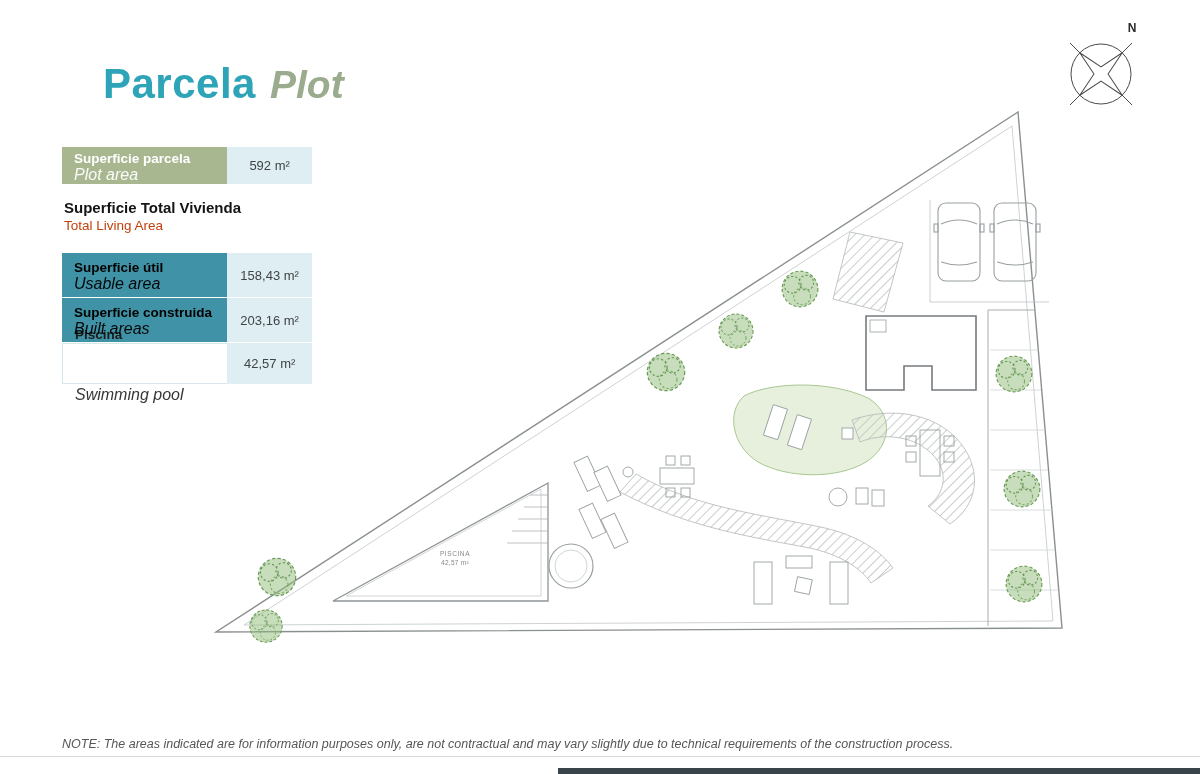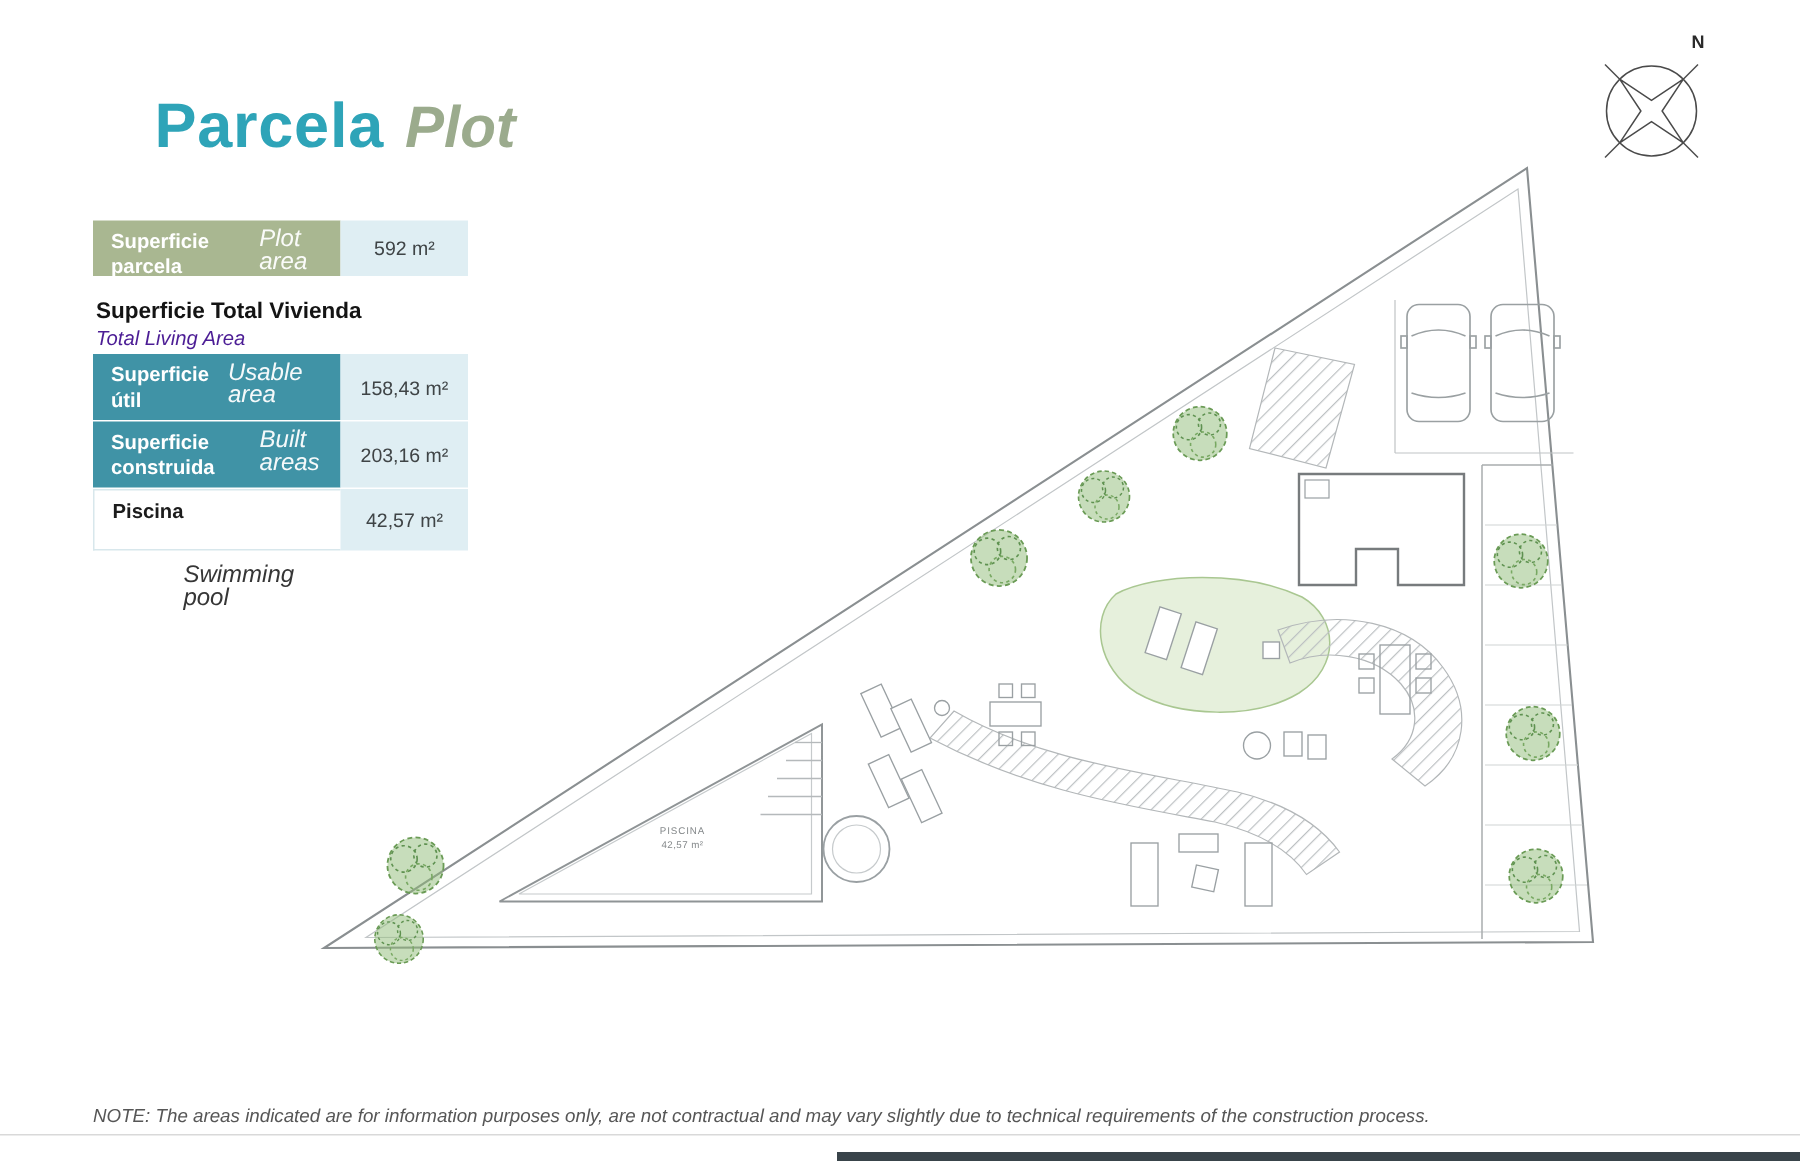--- a/index.html
+++ b/index.html
@@ -7,35 +7,35 @@
         font-family:"Liberation Sans", sans-serif;}
 
   
   .title{position:absolute;left:62px;top:60px;white-space:nowrap;}
   .title .es{font-size:42px;font-weight:700;color:#2ea4b8;letter-spacing:.5px;margin-left:41px;}
   .title .en{font-size:39px;font-weight:700;font-style:italic;color:#9bab8d;margin-left:14px;}
 
   
   .areas{position:absolute;left:62px;top:147px;width:250px;}
   .row{display:flex;width:250px;}
-  .cell-label{width:173px;box-sizing:border-box;padding:5px 0 5px 12px;display:flex;flex-direction:row;justify-content:center;}
+  .cell-label{width:173px;box-sizing:border-box;padding:5px 0 5px 12px;display:flex;flex-direction:column;justify-content:center;}
   .cell-value{width:89px;box-sizing:border-box;background:#dfeef3;display:flex;align-items:center;justify-content:center;
               font-size:13px;color:#3f4446;}
   .l1{font-size:13.5px;font-weight:700;line-height:17px;}
   .l2{font-size:16px;font-style:italic;font-weight:400;line-height:15px;opacity:.95;}
   .row-green{height:37px;}
   .row-green .cell-label{background:#a9b791;color:#ffffff;}
   .row-teal{height:44px;border-bottom:1px solid #ffffff;}
-  .row-teal .cell-label{background:#4093a6;color:#ffffff;}
+  .row-teal .cell-label{background:#4093a6;color:#000000;}
   .row-white{height:41px;}
   .row-white .cell-label{background:#ffffff;color:#1c1c1c;border:1px solid #d8e7ec;border-right:none;}
   .row-white .l2{color:#2c2c2c;margin-top:44px;}
-  .total-heading{margin:15px 0 2px 2px;}
+  .total-heading{margin:15px 0 19px 2px;}
   .total-heading .h1{font-size:15px;font-weight:800;color:#141414;line-height:18px;}
-  .total-heading .h2{font-size:13.5px;font-style:italic;color:#4c1d95;line-height:17px;}
+  .total-heading .h2{font-size:13.5px;color:#c2410c;line-height:17px;}
 
   
   .note-es{position:absolute;left:62px;top:713px;font-size:13px;font-weight:700;color:#3a3a3a;white-space:nowrap;}
   .note-en{position:absolute;left:62px;top:737px;font-size:12.5px;font-style:italic;color:#565656;white-space:nowrap;}
   .divider{position:absolute;left:0;top:756px;width:1200px;height:1px;background:#d9d9d9;}
   .darkbar{position:absolute;left:558px;top:768px;width:642px;height:6px;background:#39444a;}
 
   .plan-svg{position:absolute;left:0;top:0;}
   .compass{position:absolute;left:1056px;top:16px;}
 </style>

